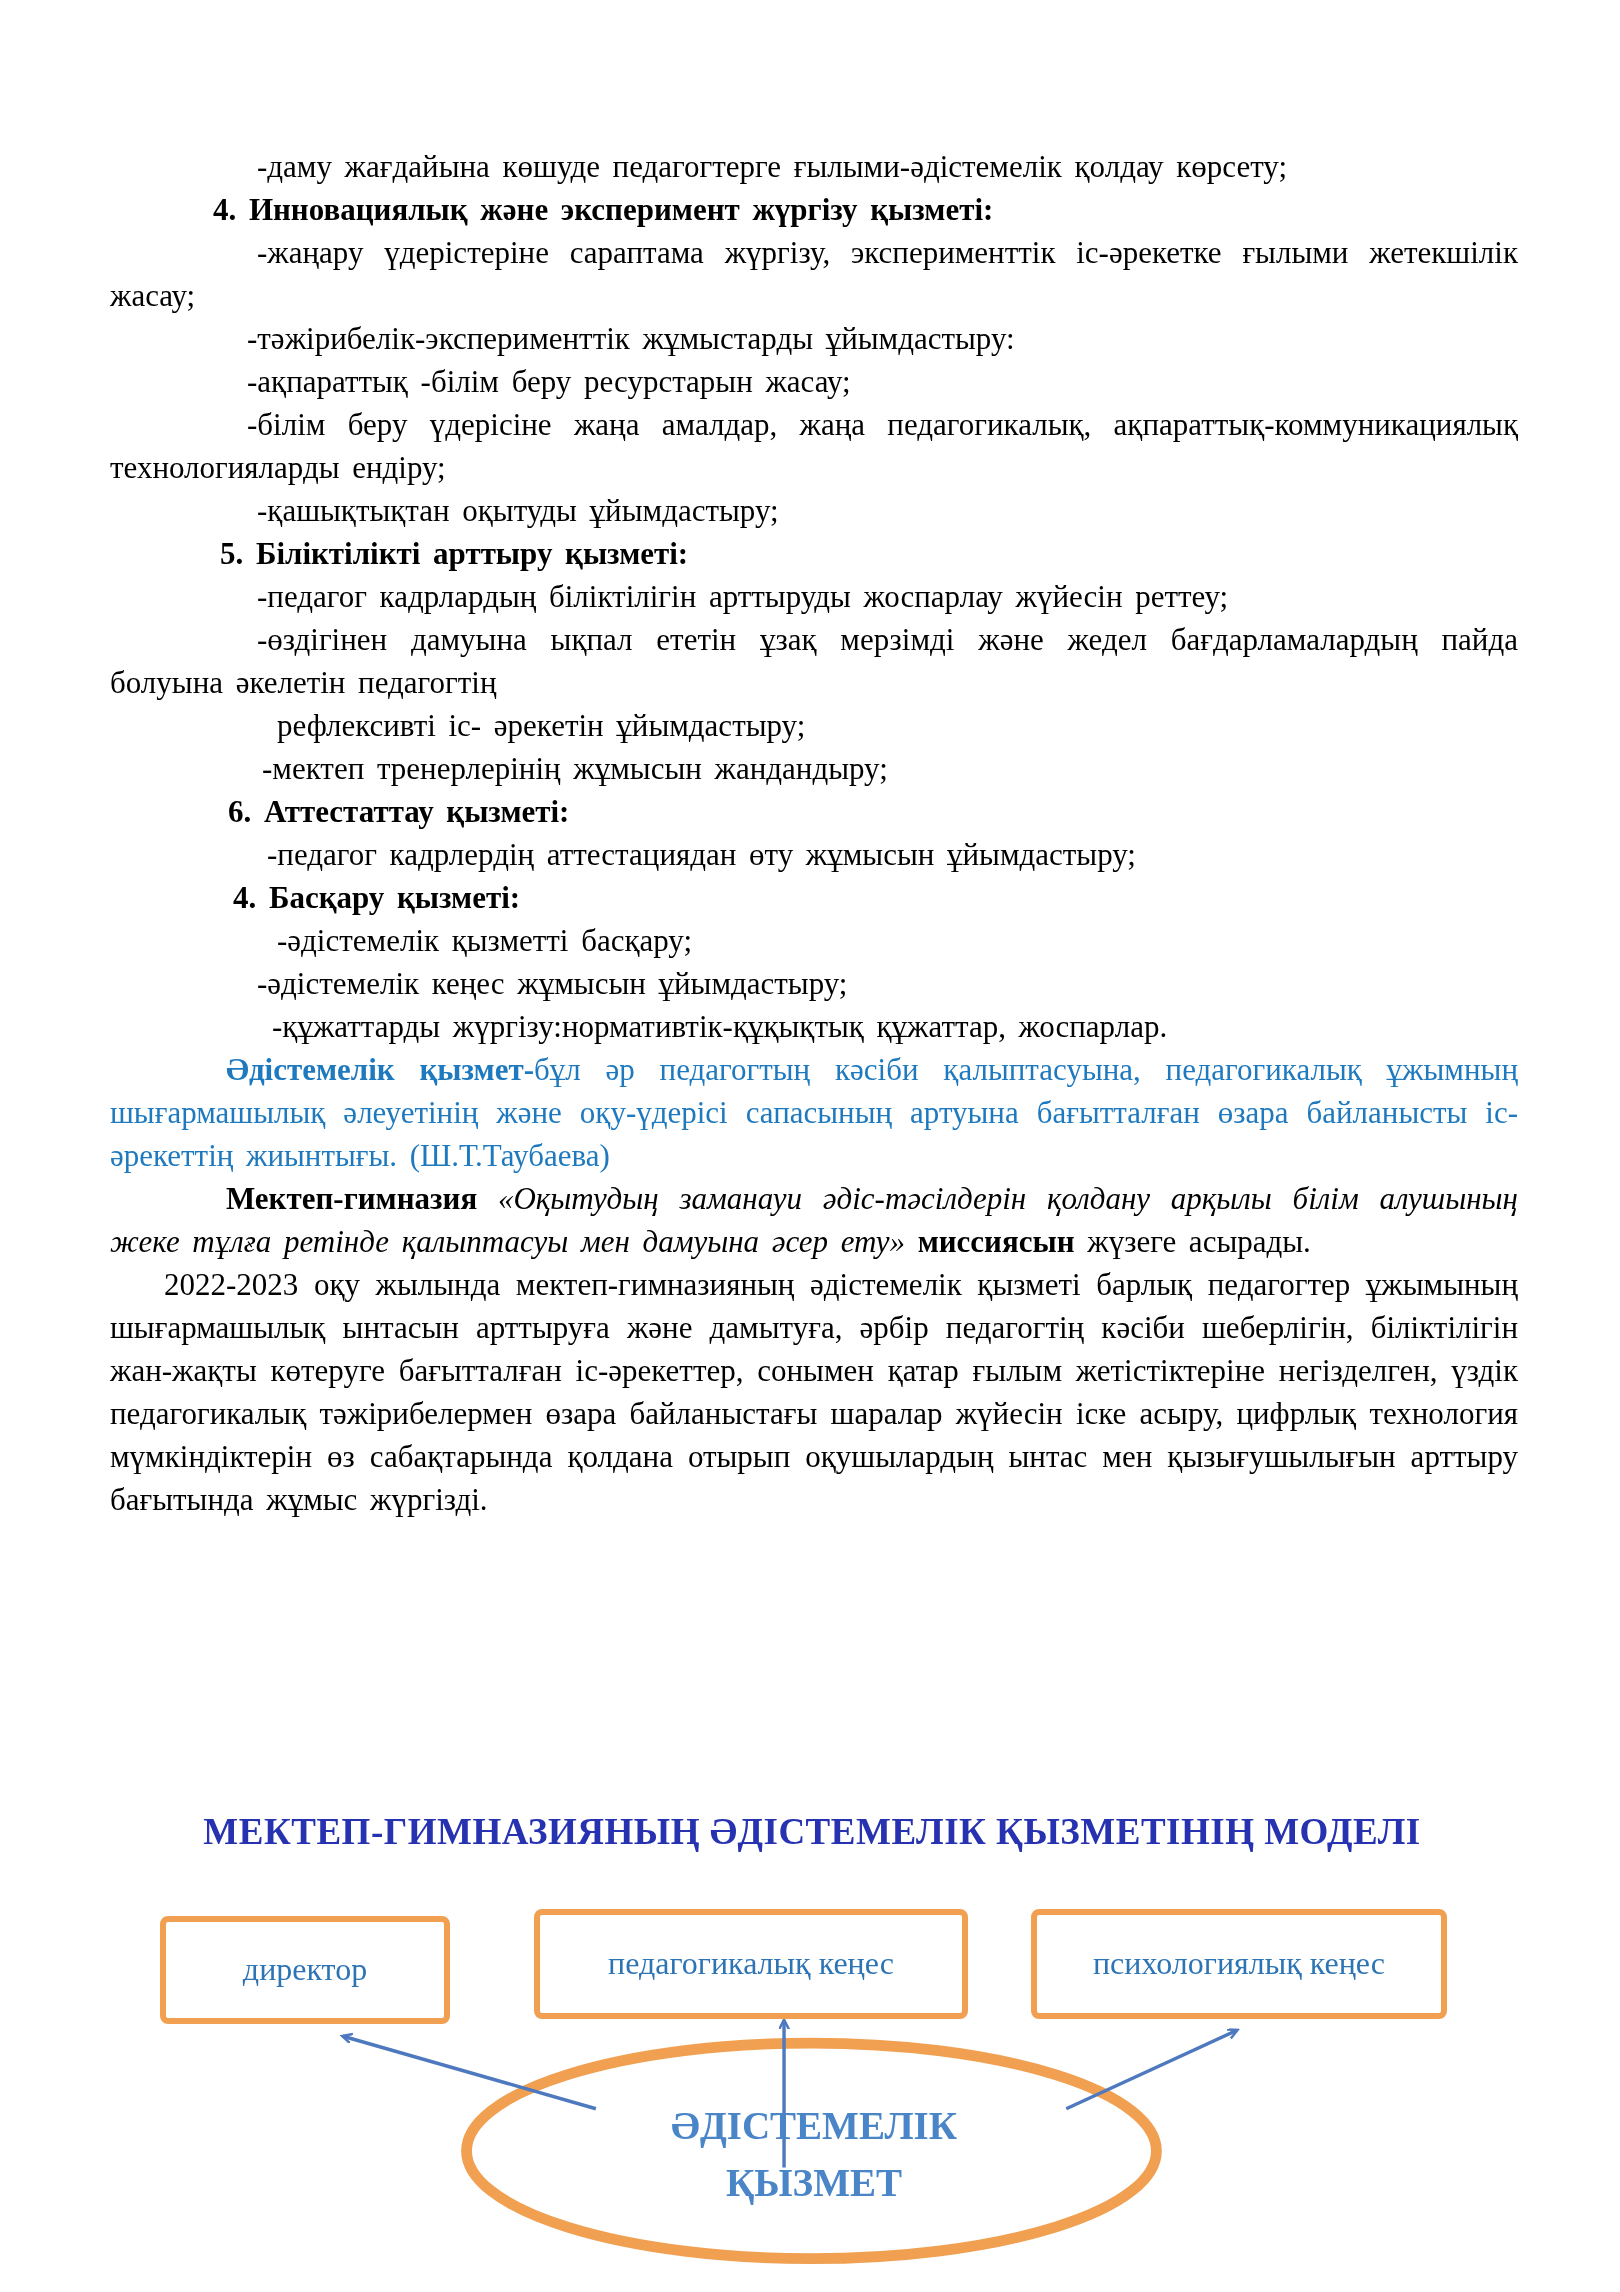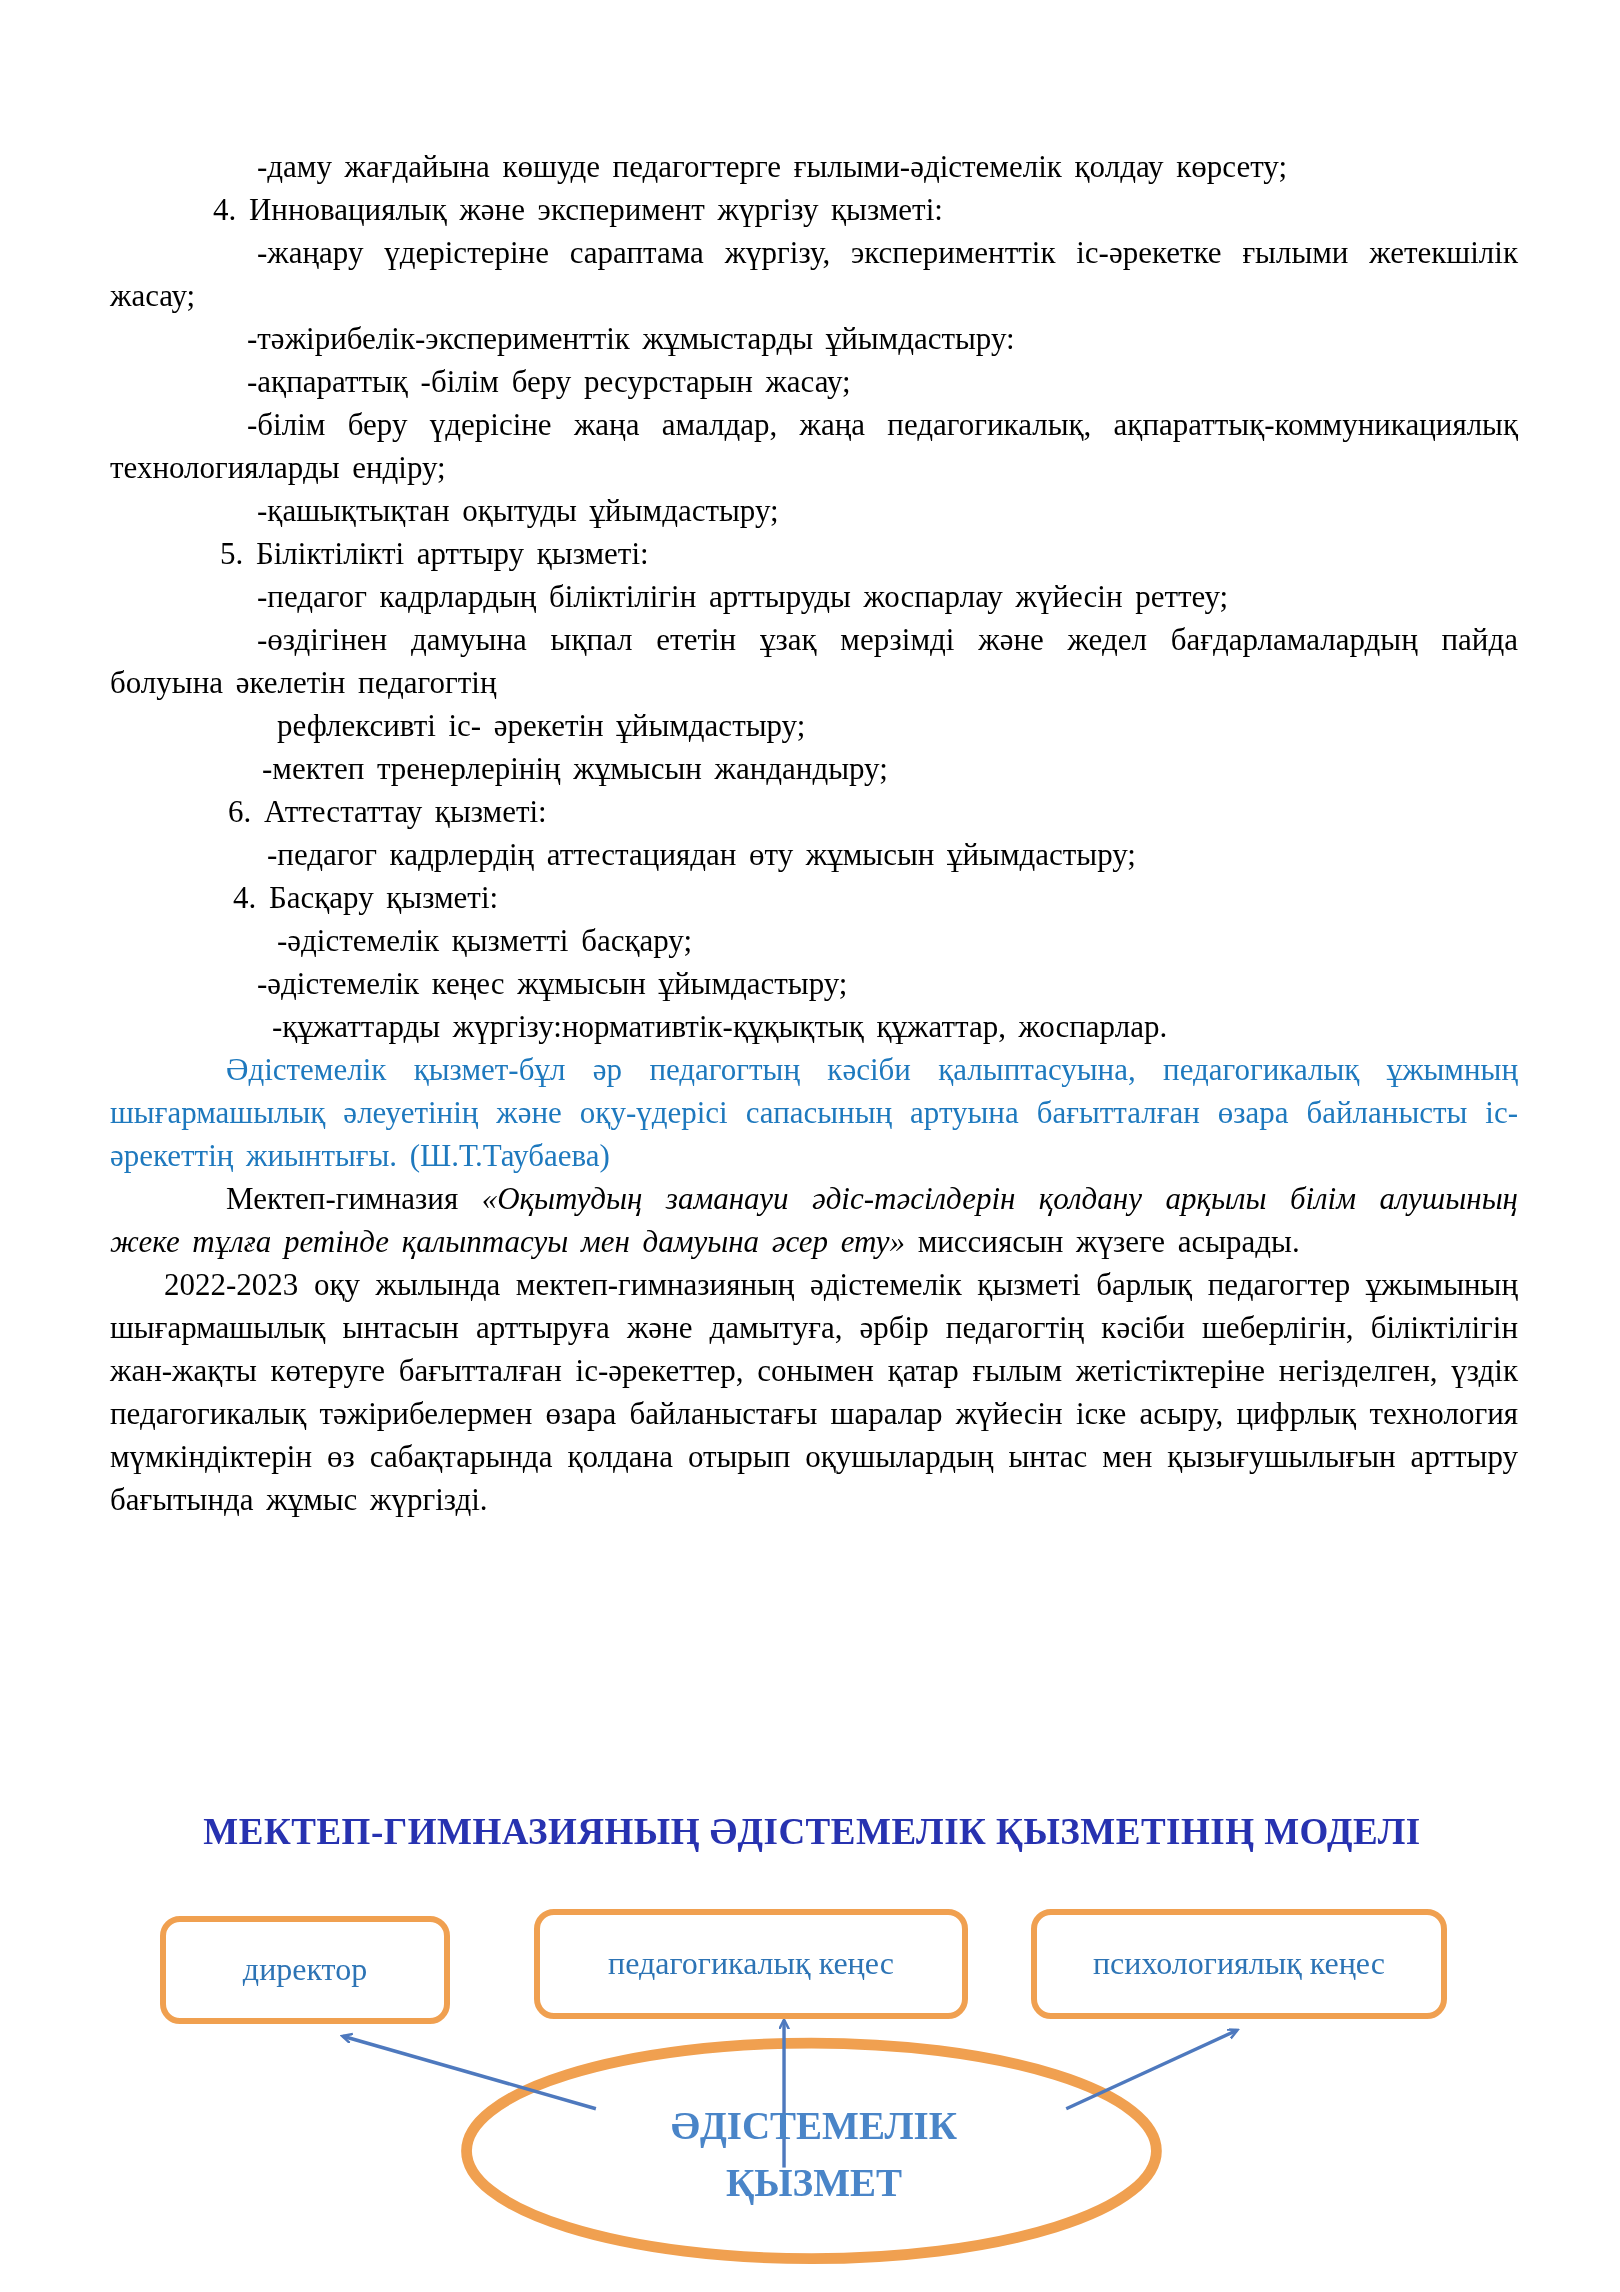--- a/index.html
+++ b/index.html
@@ -14,42 +14,42 @@
   }
   .content{
     position:absolute;
     left:110px;right:102px;top:145px;
     font-size:31px;
     line-height:43px;
     word-spacing:4.9px;
   }
   .para{text-align:justify;}
   .para.blue{color:var(--accent-blue,#1e79be);}
-  .para .b{font-weight:normal;}
+  .para .b{font-weight:bold;}
   .para .i{font-style:italic;}
   .model-heading{
     position:absolute;
     left:0;top:1808px;width:100%;
     margin:2px;
     text-align:center;
     font-size:37px;
     font-weight:bold;
     color:var(--heading-blue,#2732b0);
     letter-spacing:0.5px;
   }
   .diagram{
     position:absolute;
     left:0;top:1901px;width:1620px;height:391px;
   }
   .diagram svg{position:absolute;left:0;top:0;}
   .dbox{
     position:absolute;
     background:#fff;
     border:6.9px solid var(--shape-orange,#f0a050);
-    border-radius:20px;
+    border-radius:8px;
     display:flex;align-items:center;justify-content:center;
     font-size:32px;
     color:var(--box-label-blue,#2d74b5);
     box-sizing:border-box;
   }
   .dbox-1{left:160px;top:14.7px;width:290px;height:108px;}
   .dbox-2{left:534px;top:7.8px;width:434px;height:110px;}
   .dbox-3{left:1031px;top:7.8px;width:416px;height:110px;}
   .ellipse-label{
     position:absolute;

